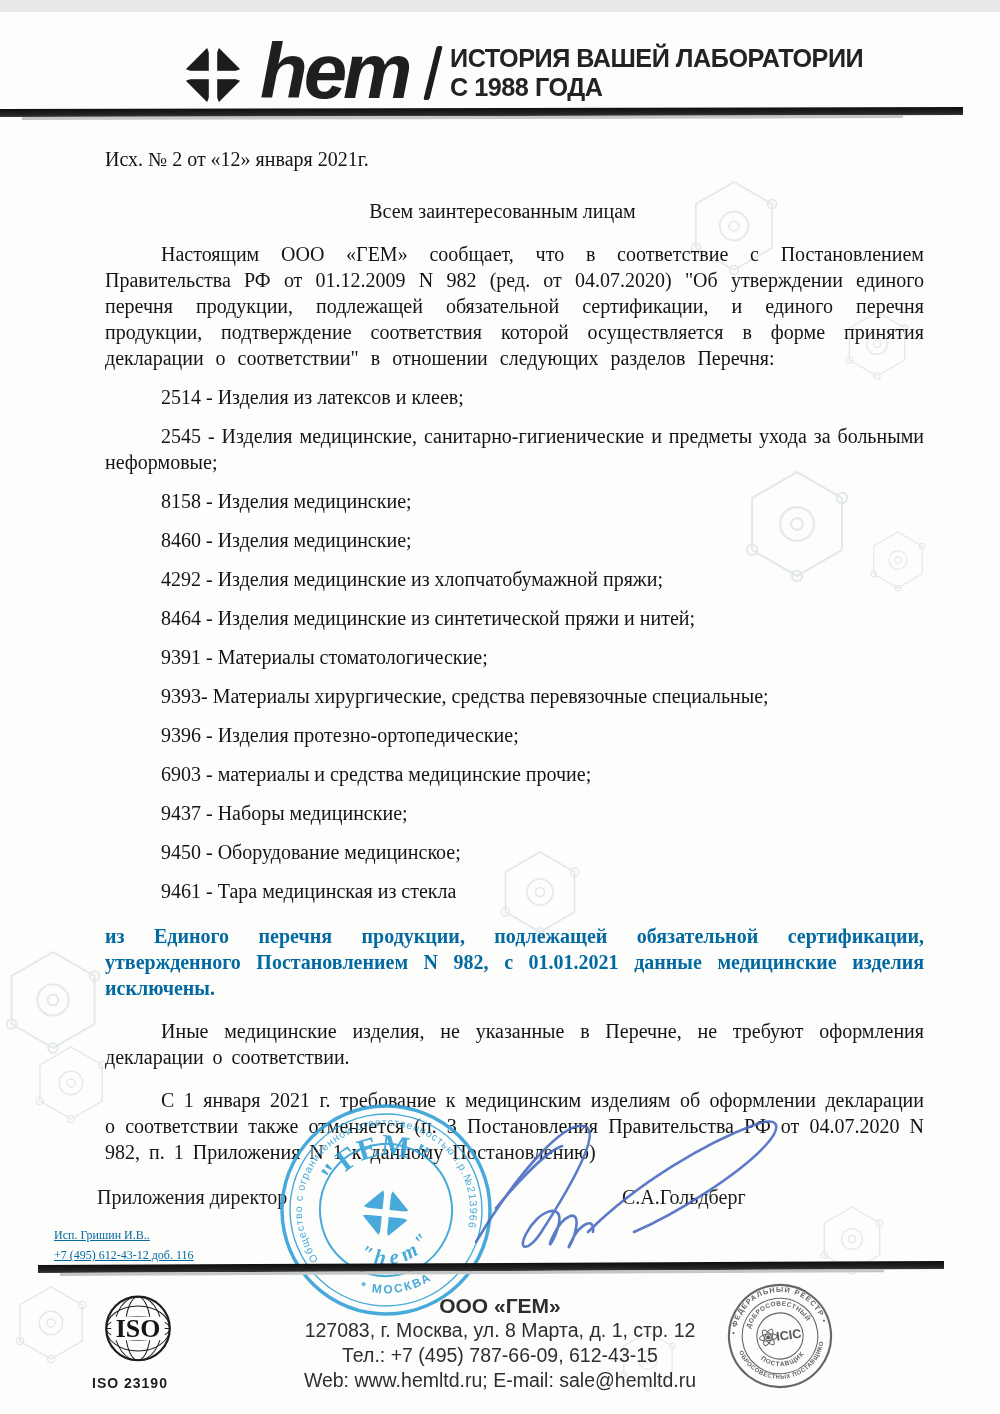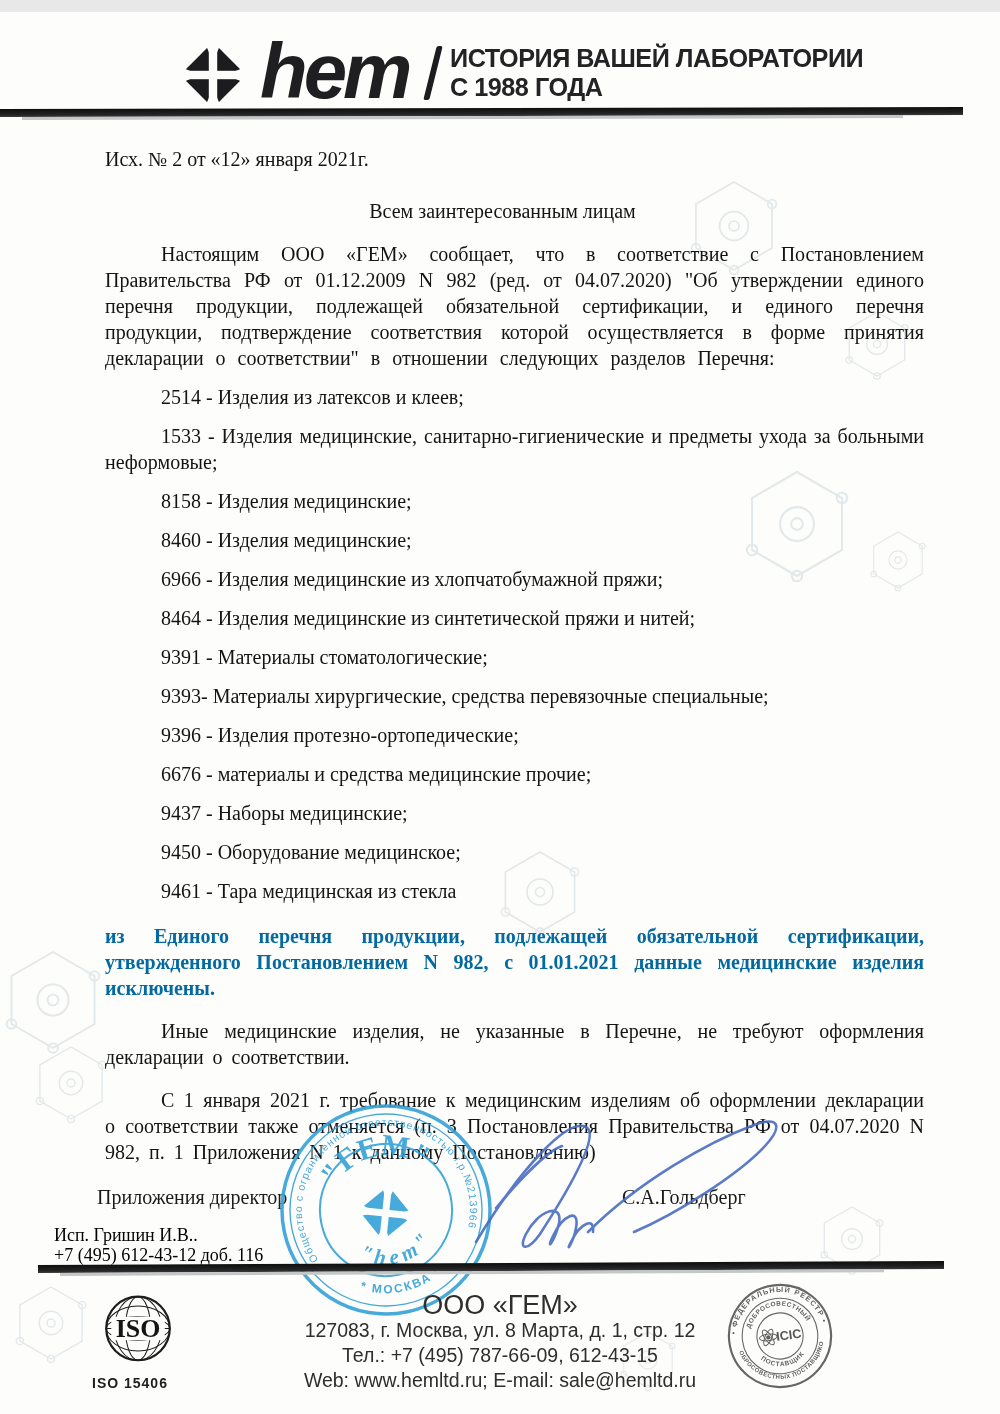--- a/index.html
+++ b/index.html
@@ -33,30 +33,30 @@
   .ref-line { margin-bottom:12px; }
   .addressee { text-align:center; padding-right:24px; margin-top:26px; }
   .para { text-align:justify; text-indent:56px; margin-top:17px; word-spacing:4px; }
   .para.wide { word-spacing:7px; }
   .items { margin-top:4px; }
   .item { text-align:justify; text-indent:56px; margin-top:13px; line-height:26px; }
   .para.bold-para { font-weight:bold; text-indent:0; word-spacing:8px; margin-top:19px; color:#0369a1; }
   
   .director-title { position:absolute; left:97px; top:1174px; font-size:20px; }
   .director-name { position:absolute; left:622px; top:1174px; font-size:20px; }
-  .executor { position:absolute; left:54px; top:1213px; font-size:18px; line-height:20px; color:#000000; }
+  .executor { position:absolute; left:54px; top:1213px; font-size:12px; line-height:20px; color:#0369a1;text-decoration:underline; }
   .company-stamp { position:absolute; left:276px; top:1088px; width:220px; height:220px; transform:rotate(-12deg); opacity:.88; }
   .autograph { position:absolute; left:466px; top:1100px; width:350px; height:152px; }
   
   .iso-block { position:absolute; left:92px; top:1281px; width:125px; text-align:left; }
   .iso-globe { width:92px; height:76px; }
   .iso-label { font-family:"Liberation Sans", sans-serif; font-weight:bold; font-size:14px; letter-spacing:1px; color:#1d1d1d; margin-top:2px; }
   .footer-info { position:absolute; left:240px; top:1281px; width:520px; text-align:center;
     font-family:"Liberation Sans", sans-serif; font-size:19.5px; line-height:25px; color:#2e2e2e; }
-  .footer-company { font-weight:normal; font-size:27px; }
+  .footer-company { font-weight:bold; font-size:21px; }
   .icic-stamp { position:absolute; left:726px; top:1270px; width:108px; height:108px; transform:rotate(-7deg); opacity:.82; }
 </style>
 </head>
 <body>
 
 <div class="page">
 
   <svg class="watermark" width="1000" height="1414" viewBox="0 0 1000 1414">
     <defs>
       <g id="hexmol" fill="none" stroke="#e3e8ea" stroke-width="1.6">
@@ -105,29 +105,29 @@
 
   <div class="bar bar-top"></div>
 
   <div class="letter">
     <p class="ref-line">Исх. № 2 от «12» января 2021г.</p>
     <p class="addressee">Всем заинтересованным лицам</p>
     <p class="para wide">Настоящим ООО «ГЕМ» сообщает, что в соответствие с Постановлением Правительства РФ от 01.12.2009 N 982 (ред. от 04.07.2020) "Об утверждении единого перечня продукции, подлежащей обязательной сертификации, и единого перечня продукции, подтверждение соответствия которой осуществляется в форме принятия декларации о соответствии" в отношении следующих разделов Перечня:</p>
 
     <div class="items">
       <p class="item">2514 - Изделия из латексов и клеев;</p>
-      <p class="item">1533 - Изделия медицинские, санитарно-гигиенические и предметы ухода за больными неформовые;</p>
+      <p class="item">2545 - Изделия медицинские, санитарно-гигиенические и предметы ухода за больными неформовые;</p>
       <p class="item">8158 - Изделия медицинские;</p>
       <p class="item">8460 - Изделия медицинские;</p>
-      <p class="item">6966 - Изделия медицинские из хлопчатобумажной пряжи;</p>
+      <p class="item">4292 - Изделия медицинские из хлопчатобумажной пряжи;</p>
       <p class="item">8464 - Изделия медицинские из синтетической пряжи и нитей;</p>
       <p class="item">9391 - Материалы стоматологические;</p>
       <p class="item">9393- Материалы хирургические, средства перевязочные специальные;</p>
       <p class="item">9396 - Изделия протезно-ортопедические;</p>
-      <p class="item">6676 - материалы и средства медицинские прочие;</p>
+      <p class="item">6903 - материалы и средства медицинские прочие;</p>
       <p class="item">9437 - Наборы медицинские;</p>
       <p class="item">9450 - Оборудование медицинское;</p>
       <p class="item">9461 - Тара медицинская из стекла</p>
     </div>
 
     <p class="para bold-para">из Единого перечня продукции, подлежащей обязательной сертификации, утвержденного Постановлением N 982, с 01.01.2021 данные медицинские изделия исключены.</p>
     <p class="para">Иные медицинские изделия, не указанные в Перечне, не требуют оформления декларации о соответствии.</p>
     <p class="para">С 1 января 2021 г. требование к медицинским изделиям об оформлении декларации о соответствии также отменяется (п. 3 Постановления Правительства РФ от 04.07.2020 N 982, п. 1 Приложения N 1 к данному Постановлению)</p>
   </div>
 
@@ -181,21 +181,21 @@
         <circle cx="55" cy="42" r="38" stroke-width="2.6"></circle>
         <ellipse cx="55" cy="42" rx="15" ry="38" stroke-width="1.2"></ellipse>
         <ellipse cx="55" cy="42" rx="28" ry="38" stroke-width="1.2"></ellipse>
         <ellipse cx="55" cy="42" rx="38" ry="14" stroke-width="1.2"></ellipse>
         <ellipse cx="55" cy="42" rx="38" ry="27" stroke-width="1.2"></ellipse>
         <line x1="17" y1="42" x2="93" y2="42" stroke-width="1.2"></line>
       </g>
       <rect x="23" y="28" width="64" height="28" fill="#fdfdfb"></rect>
       <text x="55" y="52" text-anchor="middle" font-family="Liberation Serif, serif" font-size="31" font-weight="bold" fill="#151515">ISO</text>
     </svg>
-    <div class="iso-label">ISO 15406</div>
+    <div class="iso-label">ISO 23190</div>
   </div>
 
   <div class="footer-info">
     <div class="footer-company">ООО «ГЕМ»</div>
     <div>127083, г. Москва, ул. 8 Марта, д. 1, стр. 12</div>
     <div>Тел.: +7 (495) 787-66-09, 612-43-15</div>
     <div>Web: www.hemltd.ru; E-mail: sale@hemltd.ru</div>
   </div>
 
   <svg class="icic-stamp" viewBox="0 0 110 110">

